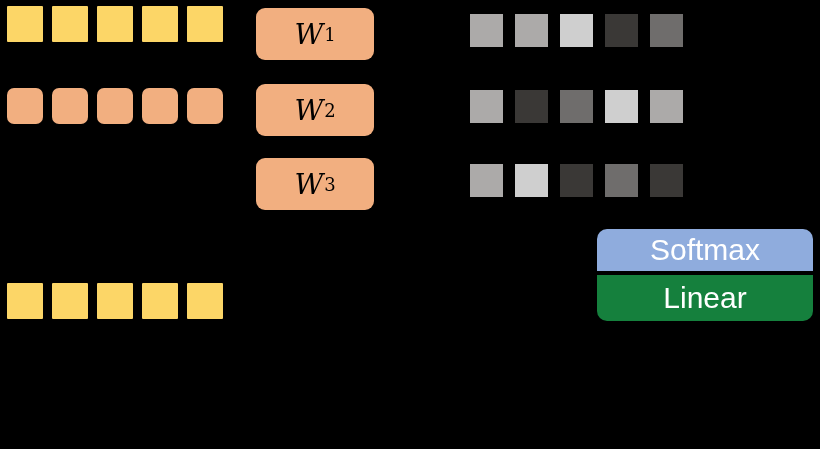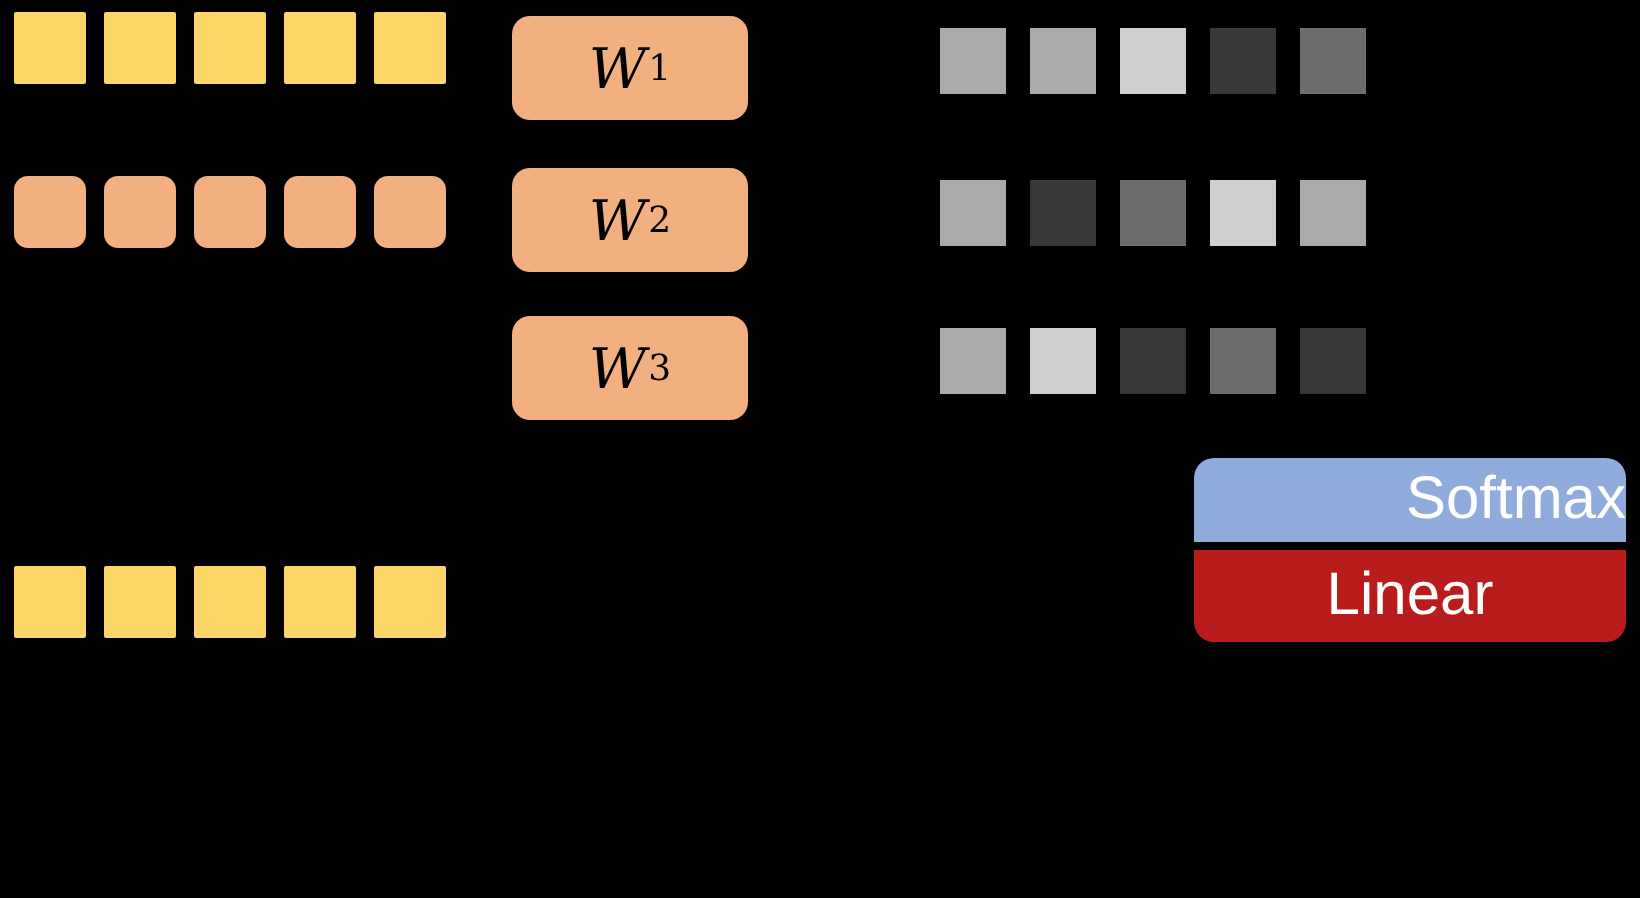--- a/index.html
+++ b/index.html
@@ -162,21 +162,21 @@
   </div>
   <div class="gray-row" id="gray-row-2" style="left: 470px; top: 164px;">
     <div class="gray-cell" style="background: rgb(172, 170, 169);"></div>
     <div class="gray-cell" style="background: rgb(207, 207, 207);"></div>
     <div class="gray-cell" style="background: rgb(58, 56, 54);"></div>
     <div class="gray-cell" style="background: rgb(111, 109, 108);"></div>
     <div class="gray-cell" style="background: rgb(58, 56, 54);"></div>
   </div>
 
   <div class="head-stack">
-    <div class="head-block softmax" style="background: rgb(143, 172, 221); color: rgb(255, 255, 255); justify-content: flex-end;">
+    <div class="head-block softmax" style="background: rgb(143, 172, 221); color: rgb(255, 255, 255);">
       <span>Softmax</span>
     </div>
-    <div class="head-block linear" style="background: #b91c1c; color: rgb(255, 255, 255);">
+    <div class="head-block linear" style="background: #15803d; color: rgb(255, 255, 255);">
       <span>Linear</span>
     </div>
   </div>
 
 </div>
 
 </body></html>

